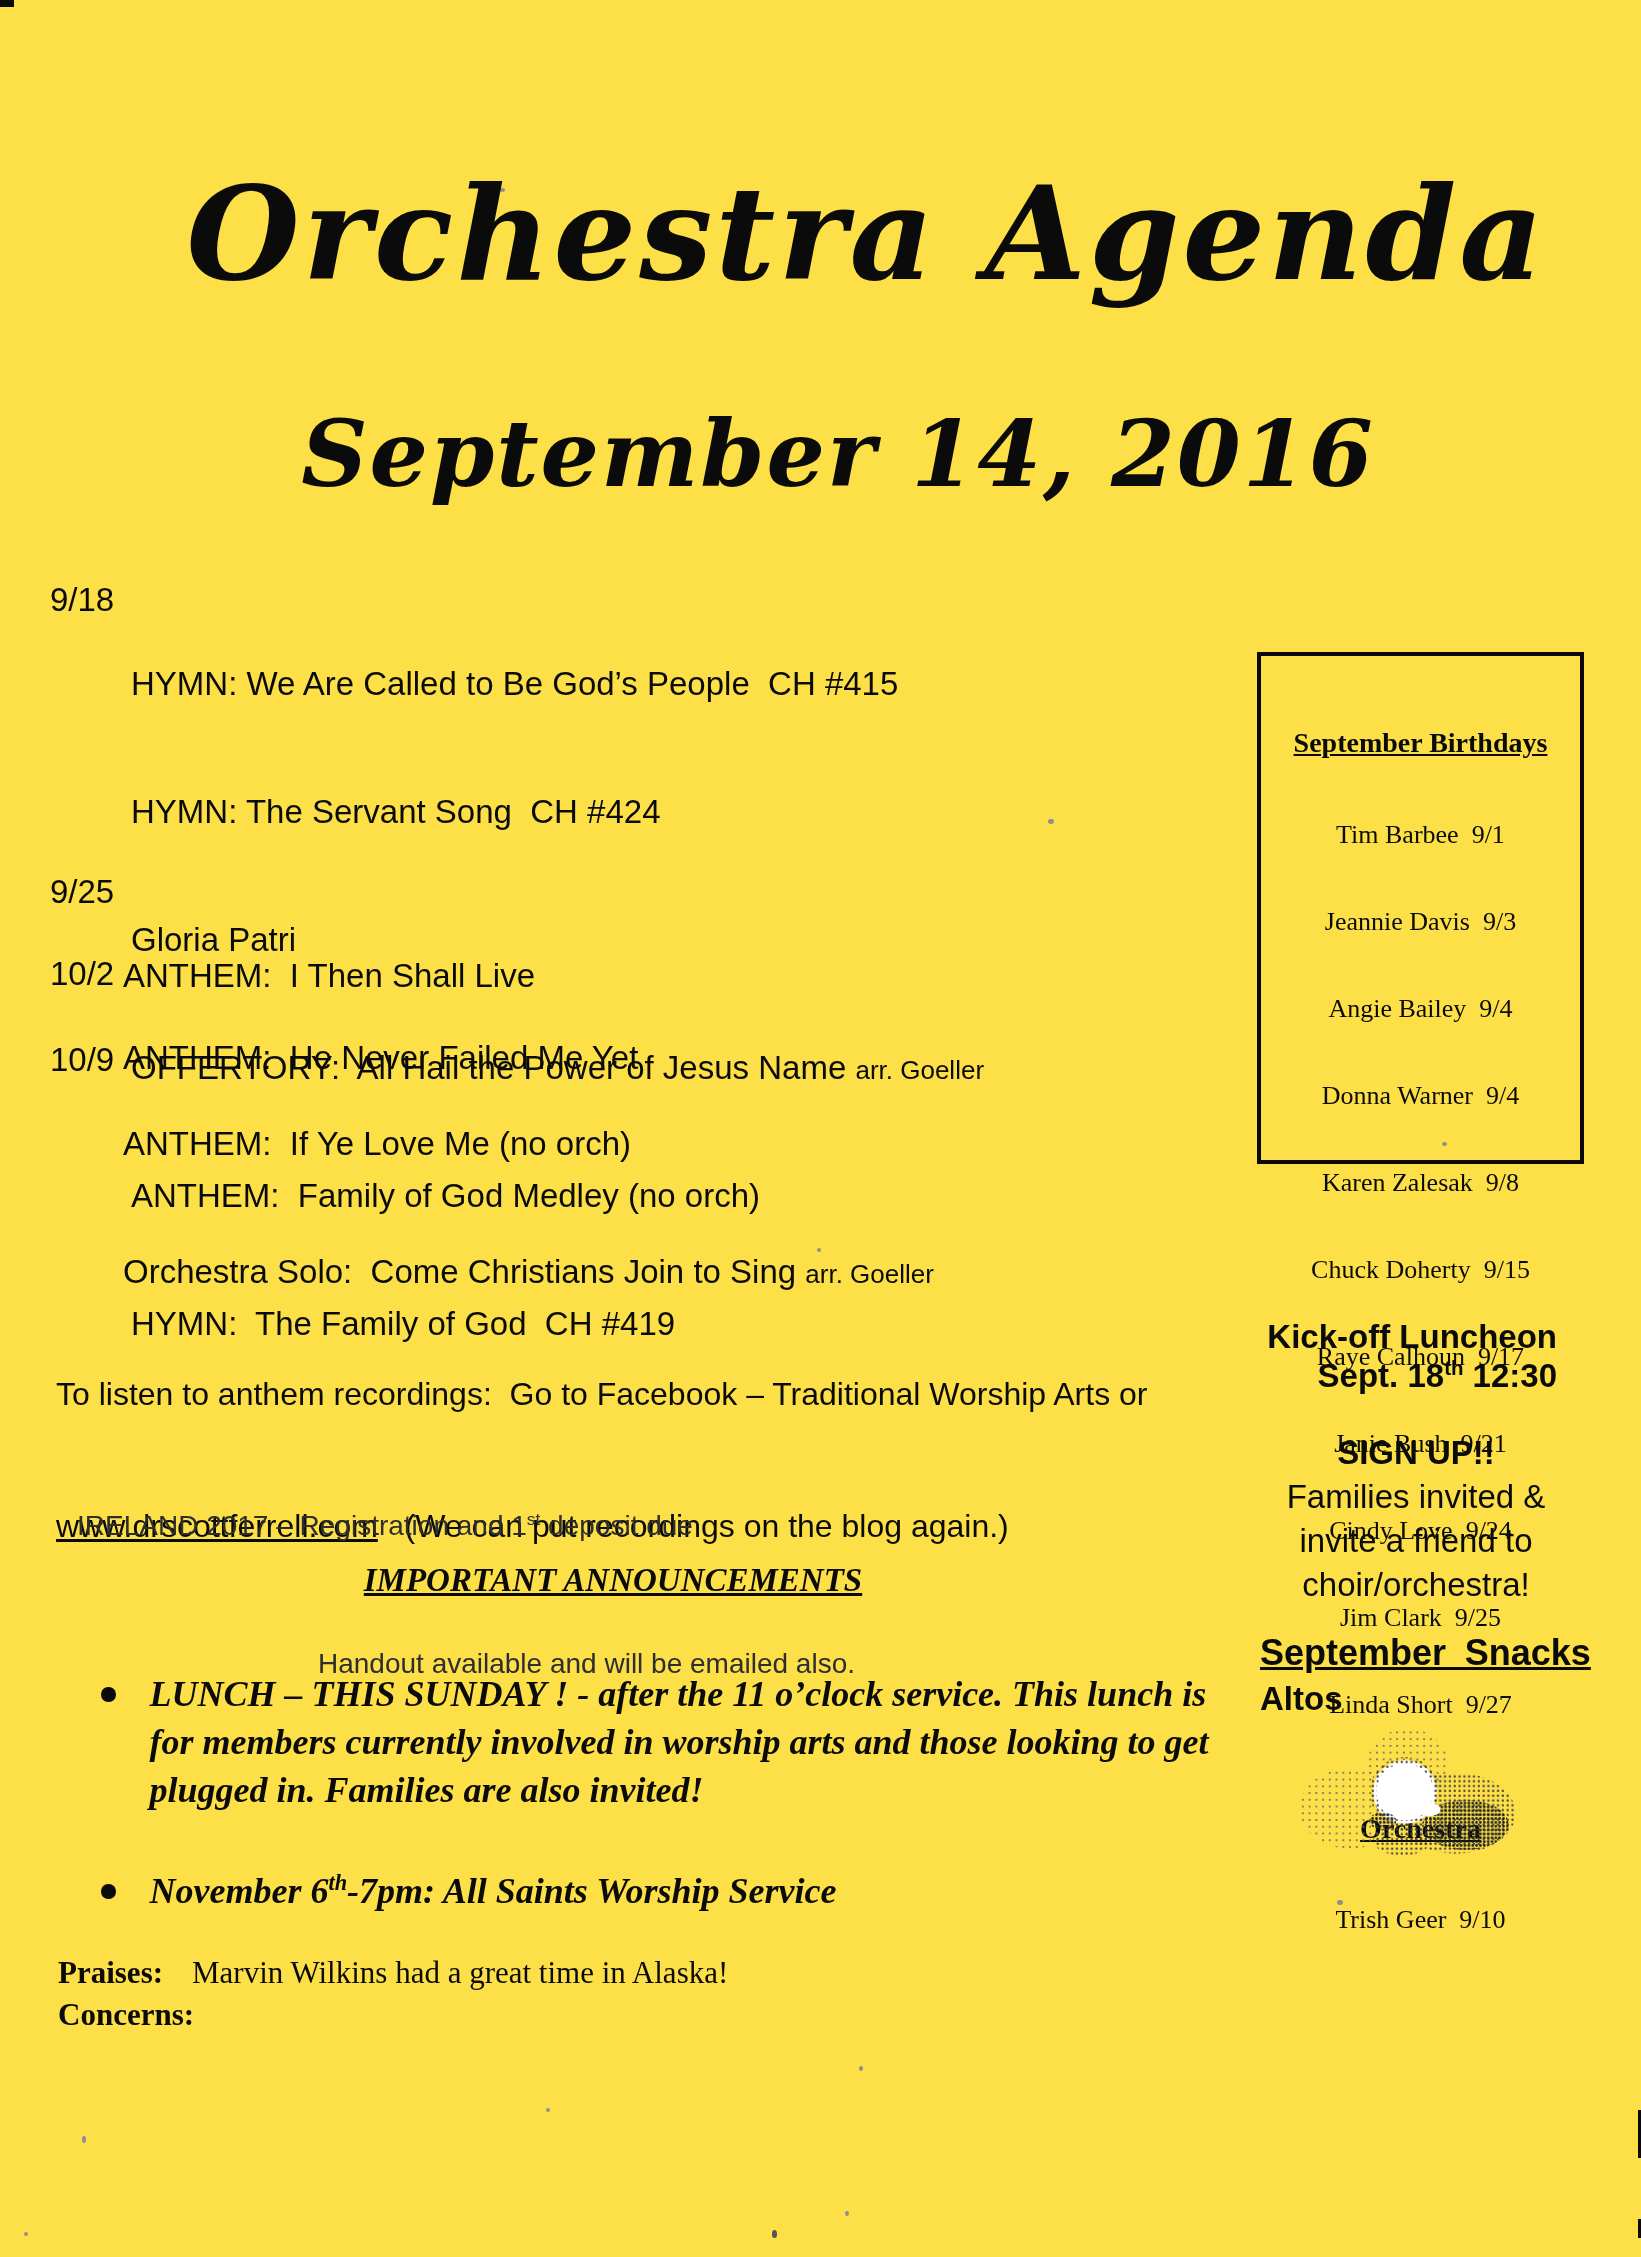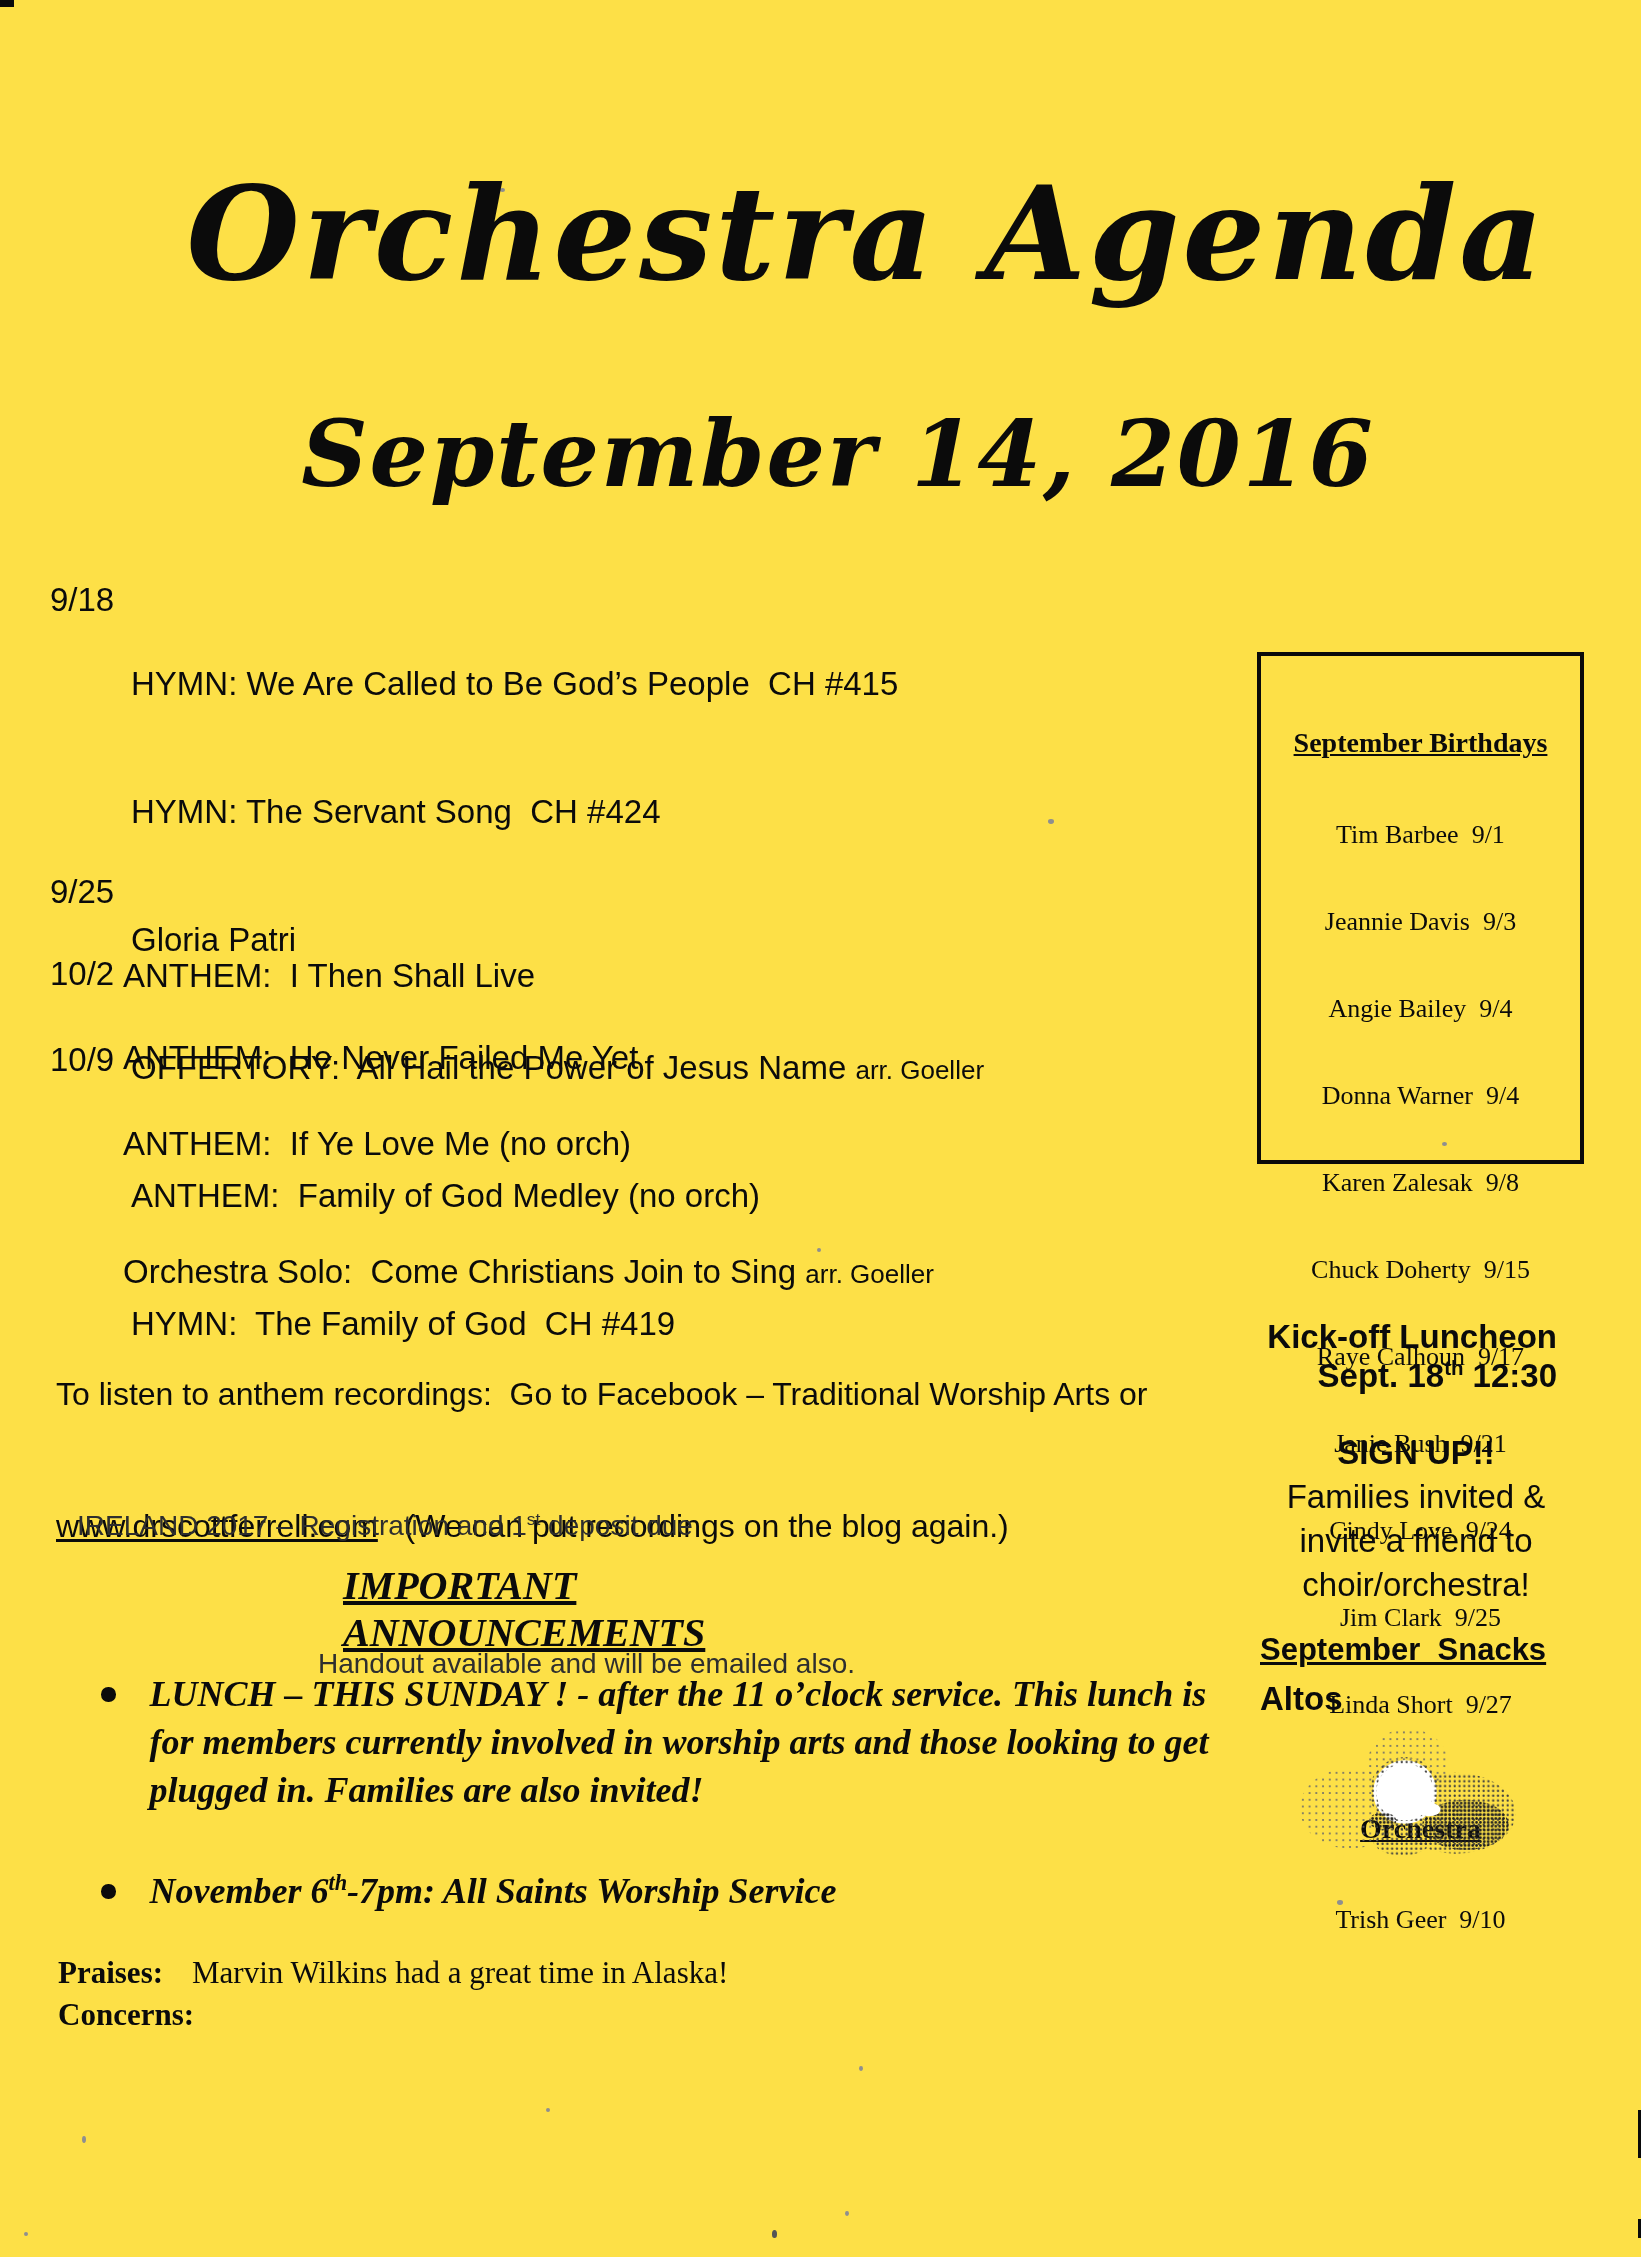--- a/index.html
+++ b/index.html
@@ -33,32 +33,32 @@
   .bday-sub{font-size:28px;font-weight:700;text-decoration:underline;line-height:33px;margin-top:35px;margin-bottom:1.9px;}
   
   .recordings{position:absolute;left:56px;top:1284px;font-size:32px;line-height:44px;white-space:pre-wrap;}
   .recordings .link{text-decoration:underline;}
   
   .kickoff{position:absolute;left:1236px;top:1317px;width:321px;text-align:right;
     font-weight:700;font-size:33px;line-height:39px;}
   .signup{position:absolute;left:1271px;top:1431px;width:290px;text-align:center;
     font-size:33px;line-height:44px;}
   .signup-title{font-weight:700;}
-  .snacks-title{position:absolute;left:1260px;top:1632px;font-weight:700;font-size:31px;
+  .snacks-title{position:absolute;left:1260px;top:1632px;font-weight:700;font-size:36px;
     text-decoration:underline;word-spacing:8.7px;}
   .snacks-group{position:absolute;left:1260px;top:1680px;font-weight:700;font-size:33px;}
   .clipart{position:absolute;left:1294px;top:1717px;}
   
   .ireland{position:absolute;left:77px;top:1433px;font-size:28px;line-height:37px;color:#2e2e2e;white-space:pre-wrap;}
   .ireland .l2{margin-left:241px;margin-top:27px;}
   
   .ann-heading{
-    position:absolute;left:343px;top:1562px;width:512px;
+    position:absolute;left:357px;top:1562px;width:512px;text-align:center;
     font-family:"Liberation Serif",serif;font-weight:700;font-style:italic;
-    font-size:40px;text-decoration:underline;
+    font-size:33px;text-decoration:underline;
   }
   .bullets{position:absolute;left:101px;top:1641px;width:1154px;
     font-family:"Liberation Serif",serif;font-weight:700;font-style:italic;
     font-size:36px;line-height:48px;margin-top:29px;}
   .bullet{display:flex;}
   .bullet + .bullet{margin-top:53px;}
   .bullet .dot{width:14.5px;height:14.5px;background:#0b0b0b;border-radius:50%;flex:none;
     margin-top:17.4px;margin-right:34px;}
   .bullet p{margin:0;}
   

